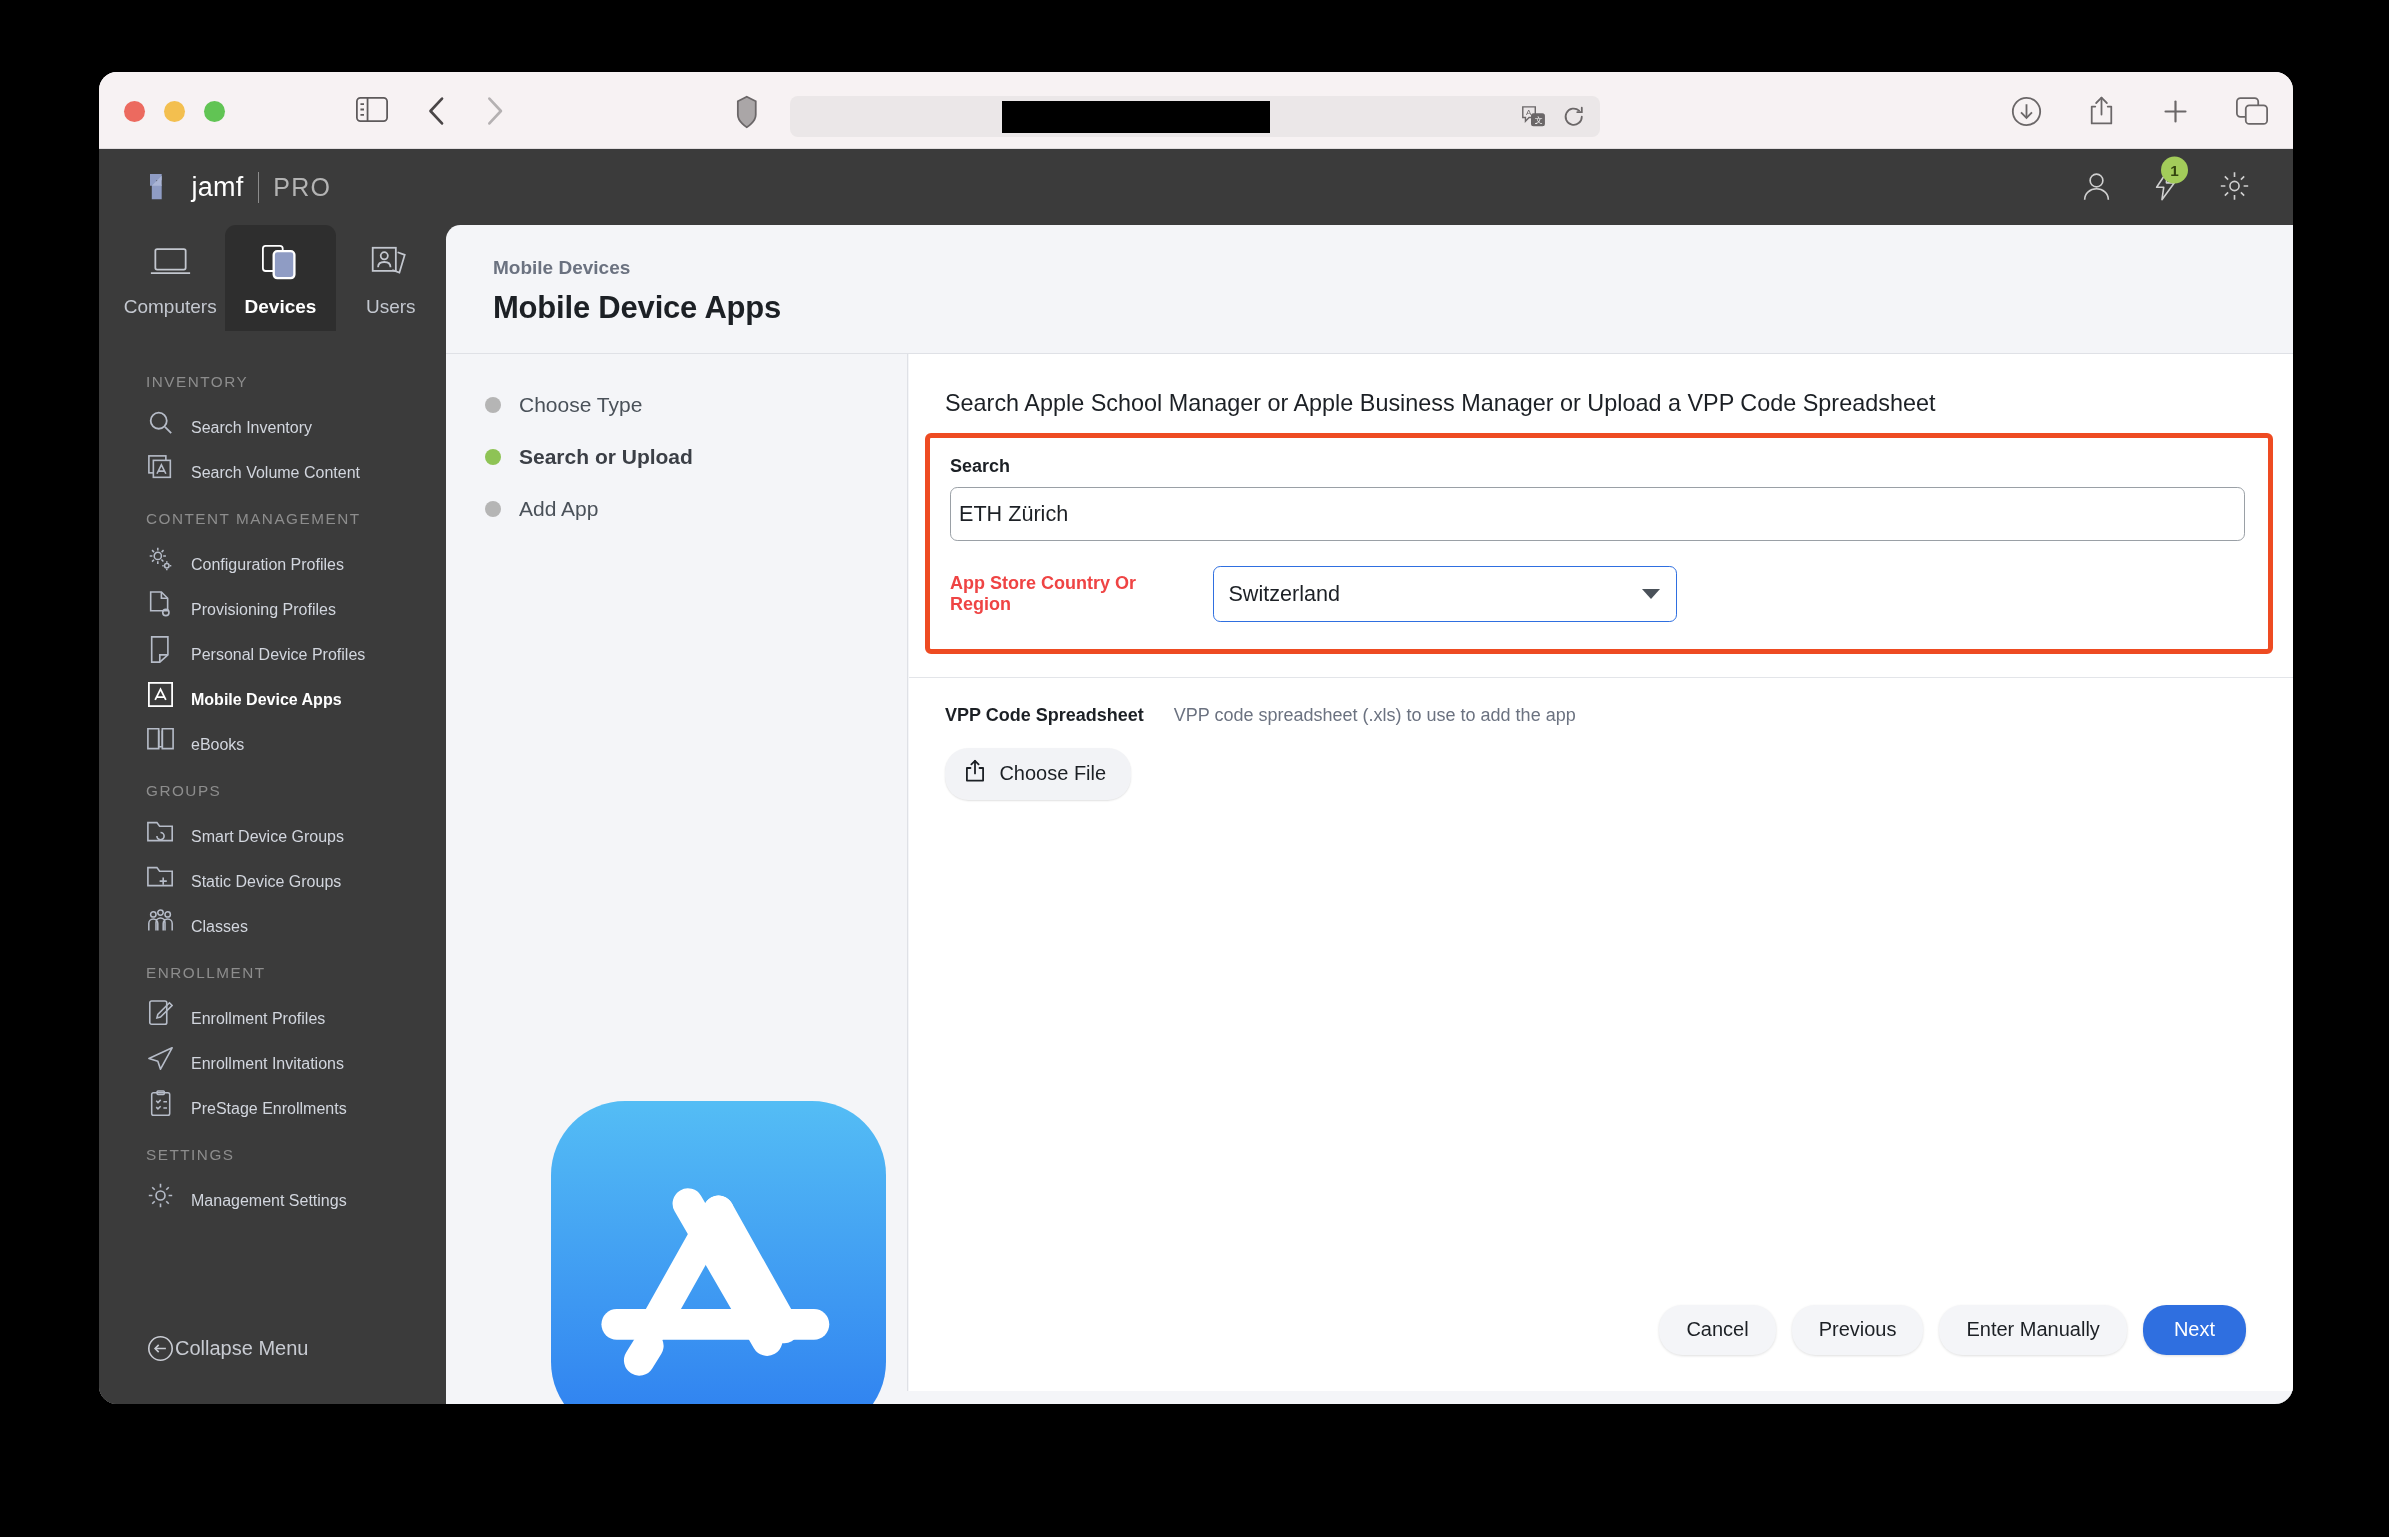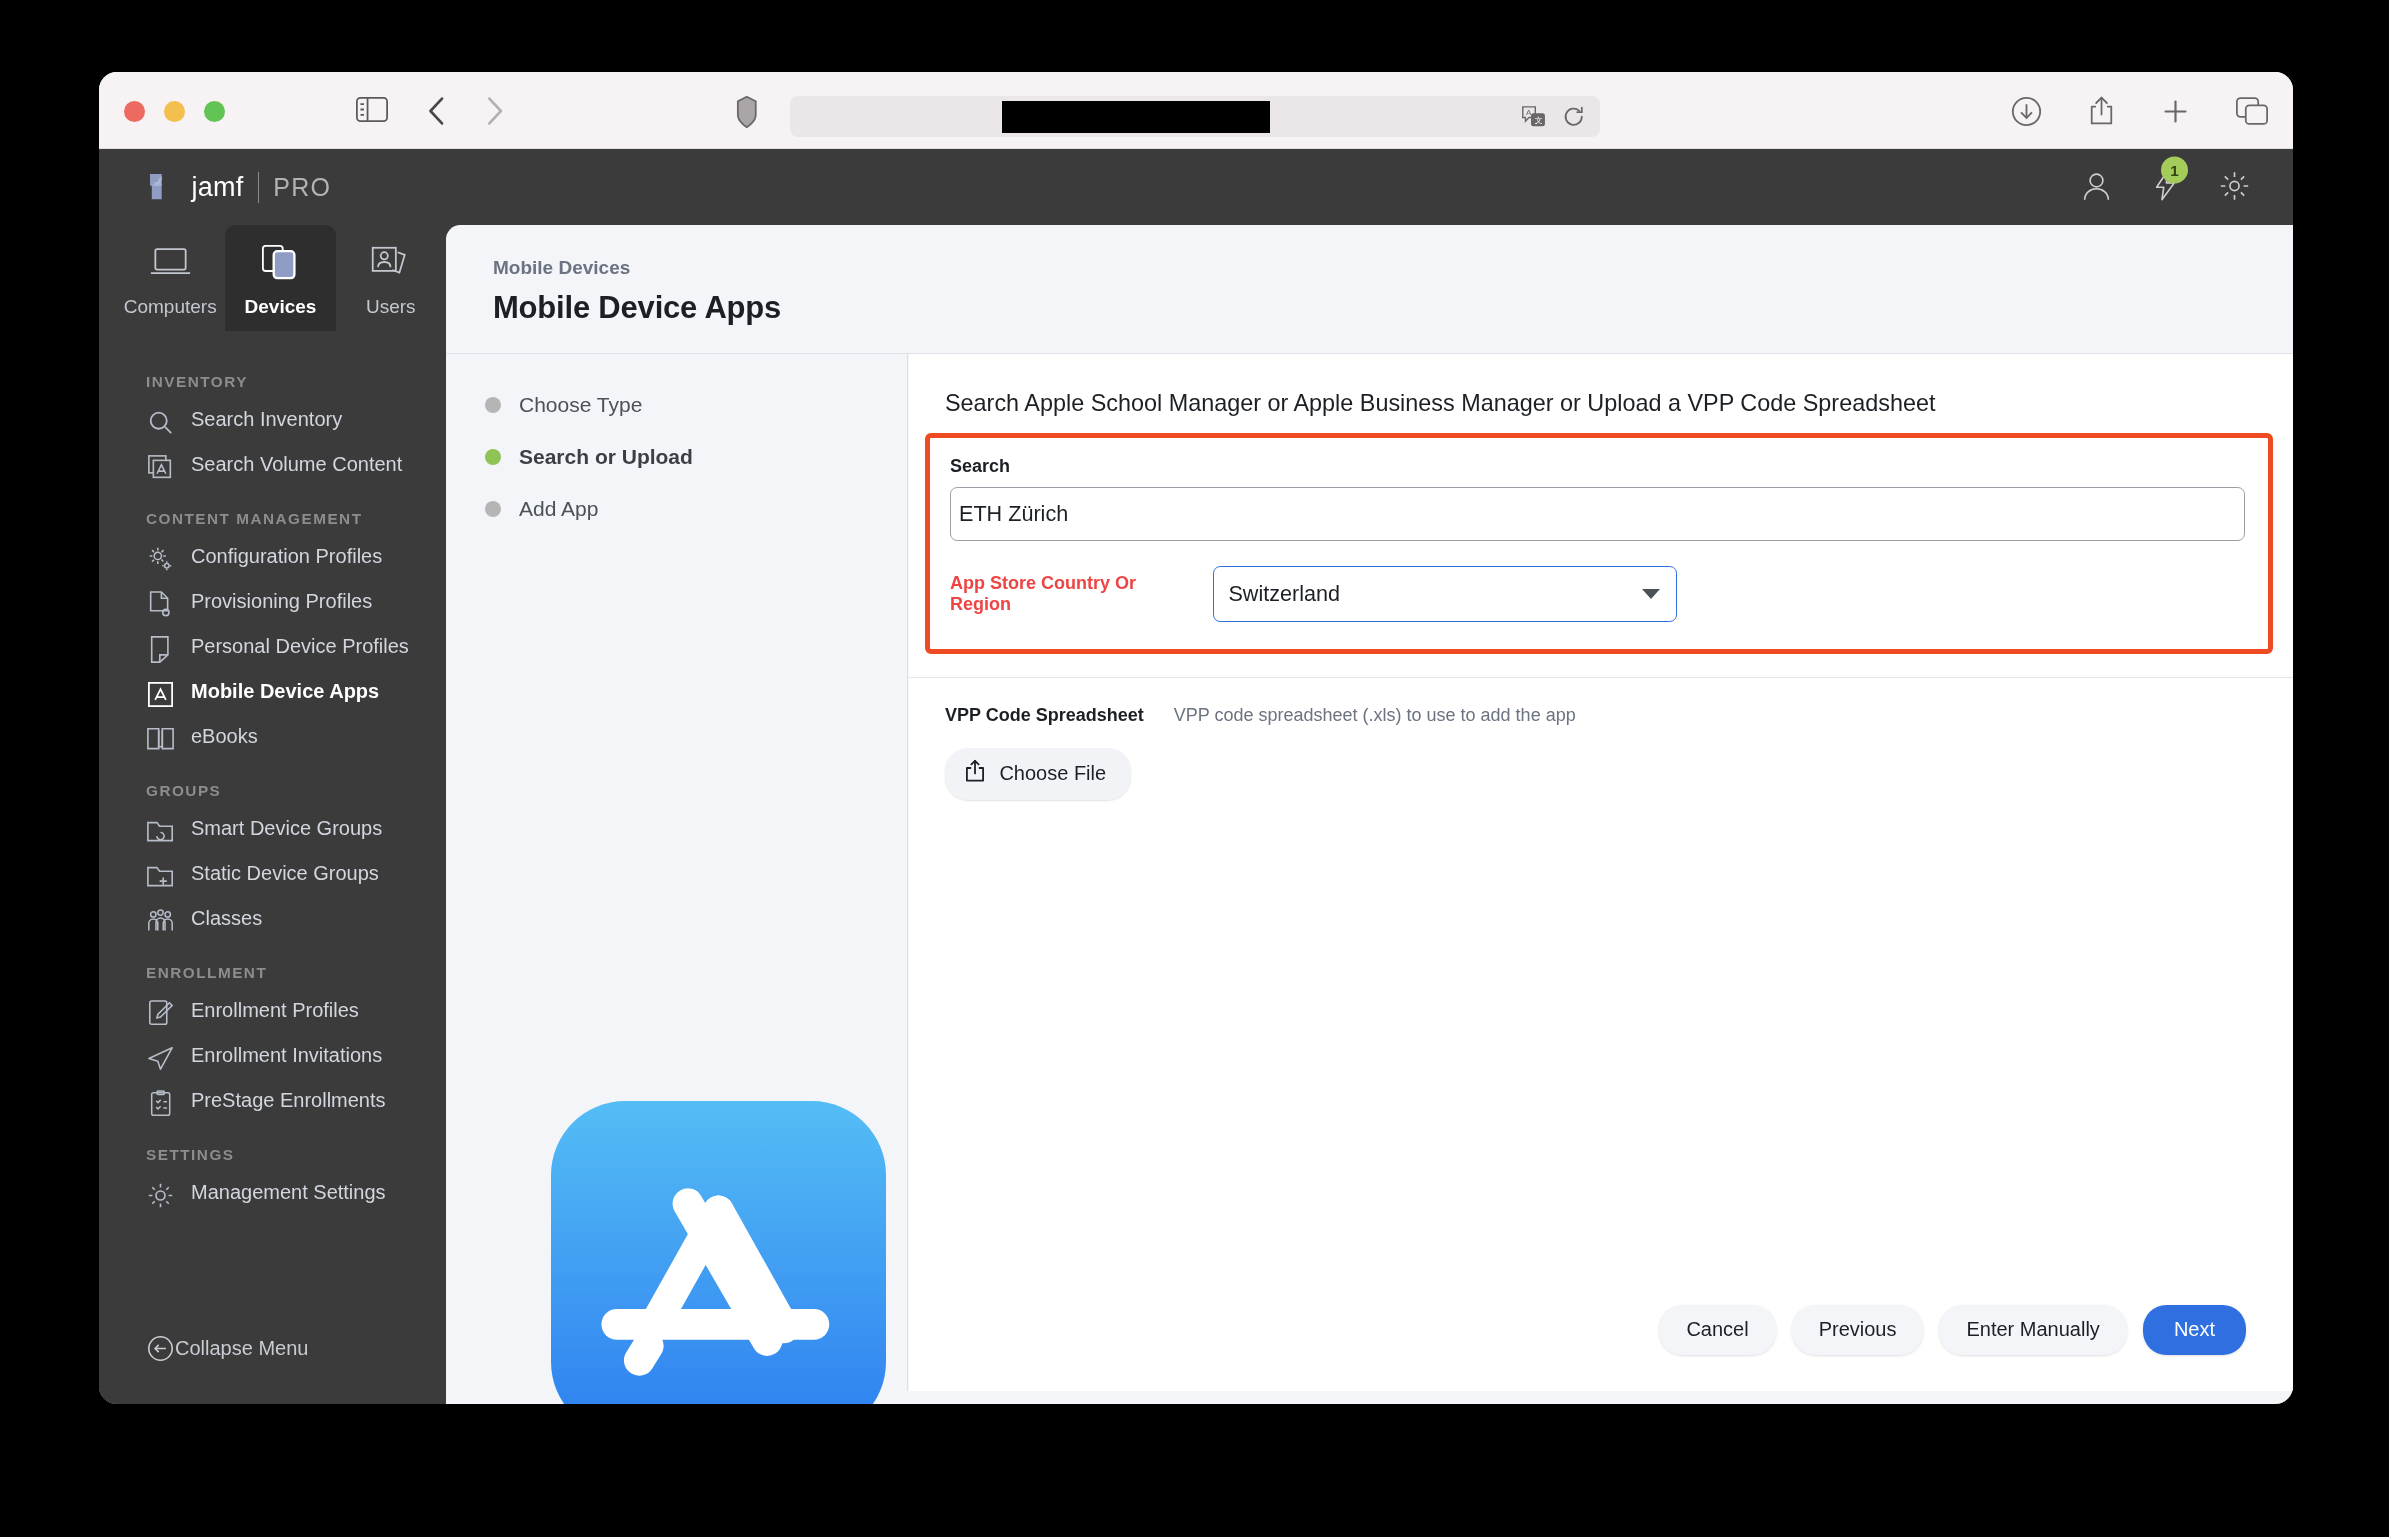--- a/index.html
+++ b/index.html
@@ -91,27 +91,27 @@
     width: 113px; padding: 14.4px 0 12.6px;
     display: flex; flex-direction: column; align-items: center; gap: 12px;
     border-radius: 10.8px 10.8px 0 0;
     color: #c3c7cf; font-size: 19px;
   }
   .tab.active { background: #2e2e2e; color: #fff; font-weight: bold; }
   .tab-ico { height: 45px; display: flex; align-items: center; }
 
   #menu { padding-top: 21.6px; }
   .sec-label {
-    color: #8d8d8d; font-size: 15.3px; font-weight: bold;
+    color: #8d8d8d; font-size: 15.3px; font-weight: normal;
     letter-spacing: 1.5px; padding: 20px 0 9px 47px;
   }
   .m-item {
-    display: flex; align-items: flex-start; gap: 16px;
+    display: flex; align-items: flex-end; gap: 16px;
     padding: 8px 0 8px 47px;
-    color: #d2d6de; font-size: 20px;
+    color: #d2d6de; font-size: 16px;
   }
   .m-item.active { color: #fff; font-weight: bold; }
   .m-ico { width: 29px; height: 29px; display: flex; align-items: center; justify-content: center; flex: none; }
 
   #collapse {
     position: absolute; left: 0; bottom: 41px;
     display: flex; align-items: center; gap: 0;
     padding-left: 47px; color: #c8cbd2; font-size: 20px;
   }
 

